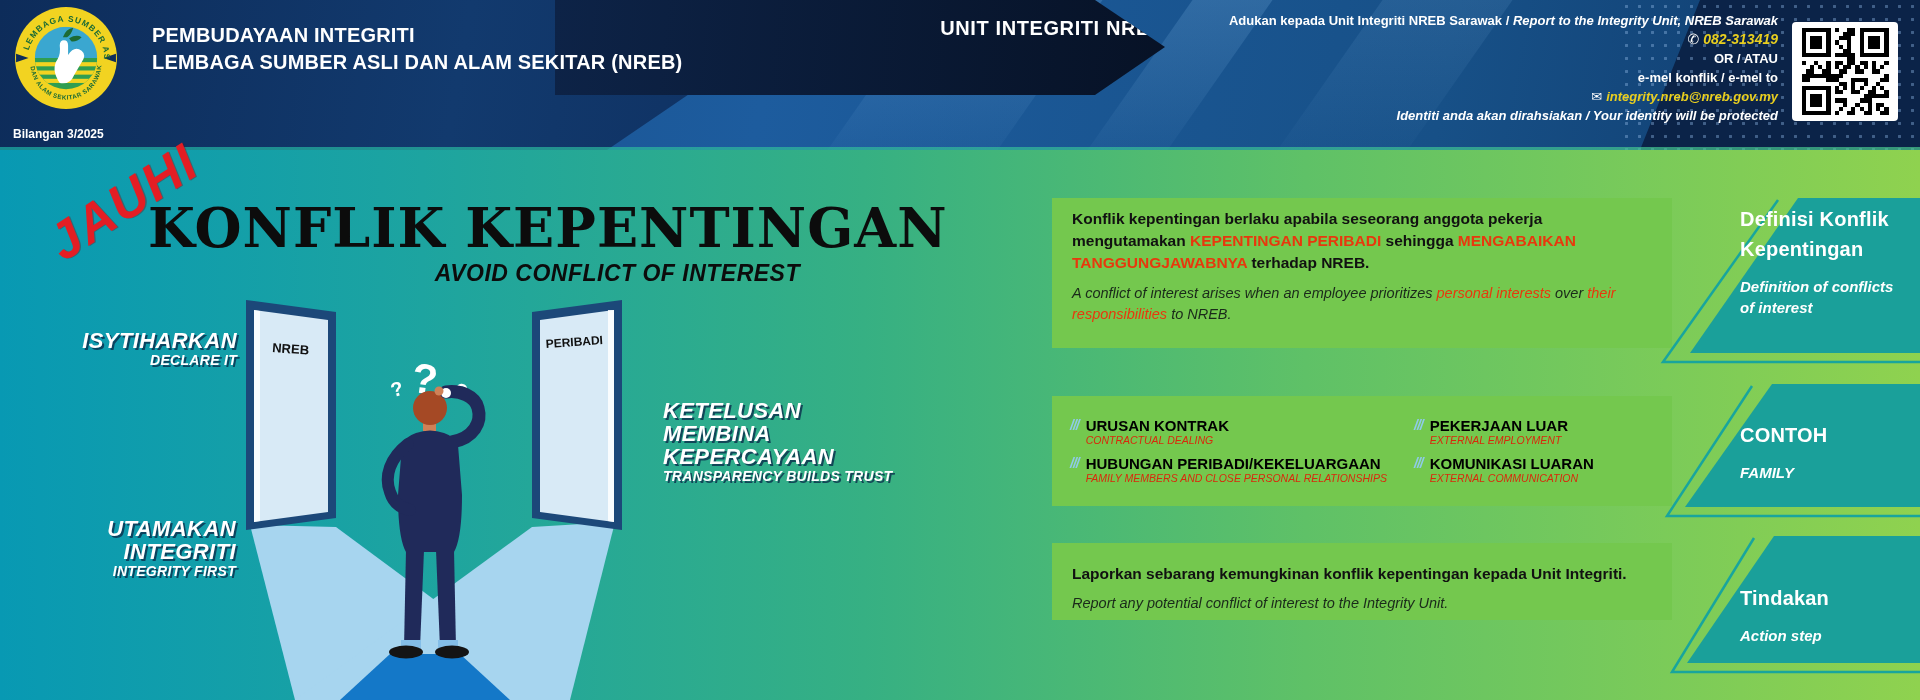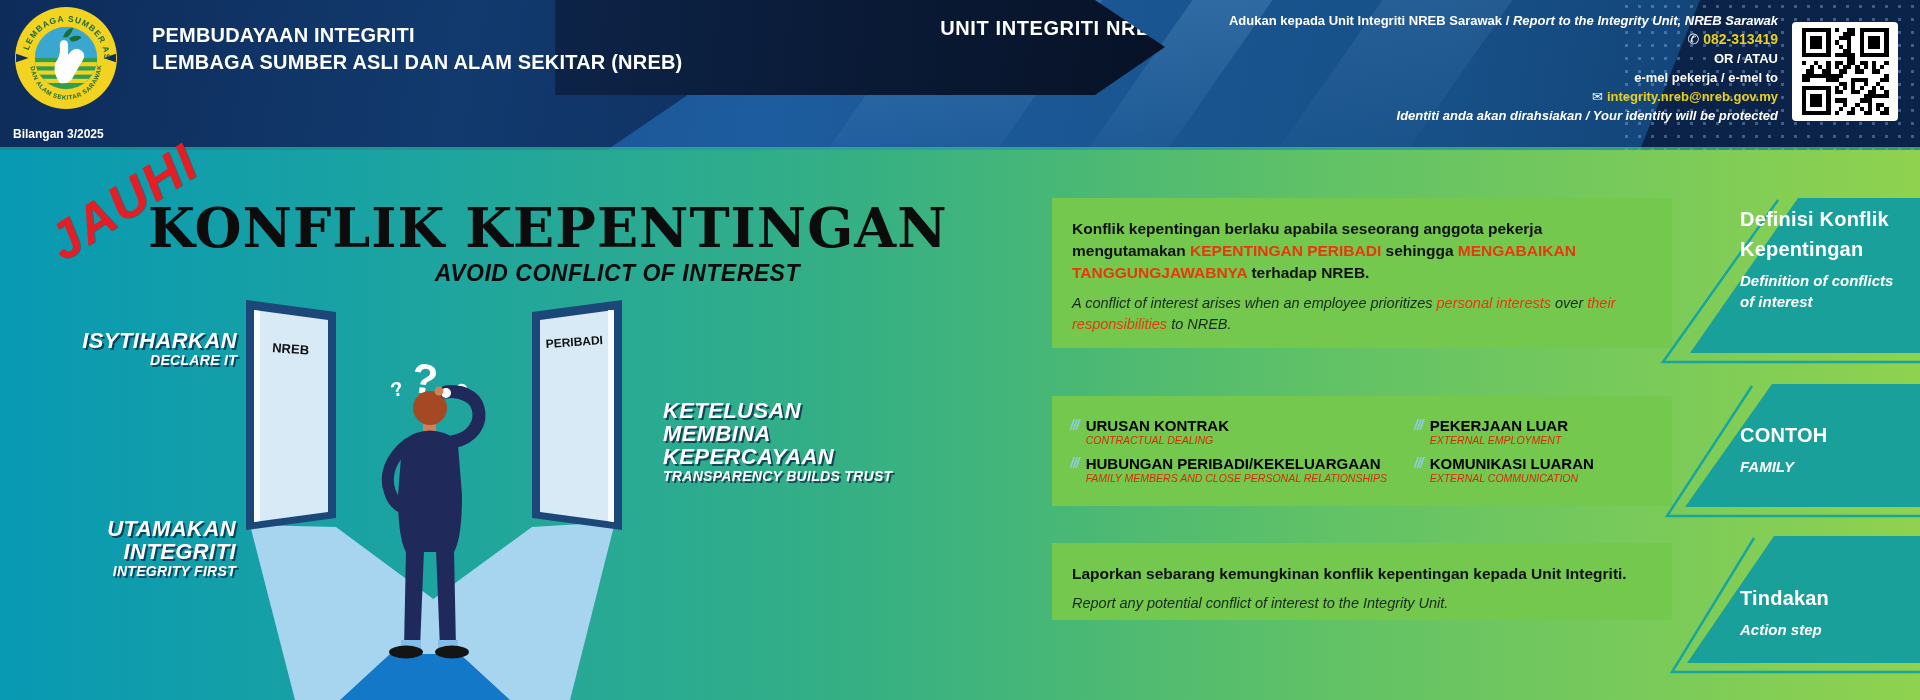--- a/index.html
+++ b/index.html
@@ -27,21 +27,21 @@
   .banner-text { color:#fff; font-weight:bold; font-size:20px; letter-spacing:.6px; }
   .header-edge { position:absolute; left:0; top:147px; width:1920px; height:3px;
     background:linear-gradient(90deg,#1db3a6,#49c98e); opacity:.7; }
 
   .logo { position:absolute; left:14px; top:6px; width:104px; height:104px; }
   .org-title { position:absolute; left:152px; top:22px; color:#fff; font-weight:bold; font-size:20px; line-height:27px; letter-spacing:.2px; }
   .issue { position:absolute; left:13px; top:127px; color:#fff; font-weight:bold; font-size:12px; }
 
   .contact { position:absolute; right:142px; top:11px; width:640px; text-align:right; color:#fff; font-size:13px; font-weight:bold; line-height:19px; }
   .contact .it { font-style:italic; }
-  .yellow { color:#e9cf1f; }
+  .yellow { color:#e9cf1f;font-style:italic; }
   .phone-line { font-size:14px; }
   .icon-glyph { color:#fff; font-weight:normal; margin-right:4px; }
   .qr { position:absolute; left:1792px; top:22px; width:106px; height:99px; background:#fff; border-radius:4px; padding:6px; }
   .qr svg { width:100%; height:100%; }
 
   
   .main { position:absolute; left:0; top:150px; width:1920px; height:550px;
     background:linear-gradient(90deg,#0899b3 0%,#1da4a0 22%,#36b083 45%,#5fc167 68%,#8fd24f 100%); }
 
   
@@ -57,39 +57,39 @@
   .illus-label { position:absolute; color:#fff; font-weight:bold; font-style:italic; line-height:1.04;
     text-shadow:2px 2px 0 rgba(10,45,75,.8); }
   .illus-label .big { font-size:22px; letter-spacing:.4px; }
   .illus-label .small { font-size:14px; letter-spacing:.3px; }
   .lbl-declare { left:55px; top:330px; width:182px; text-align:right; }
   .lbl-integrity { left:10px; top:518px; width:226px; text-align:right; }
   .lbl-trust { left:663px; top:400px; width:250px; text-align:left; }
 
   
   .gbox { position:absolute; background:#74c84e; }
-  .box1 { left:1052px; top:198px; width:620px; height:150px; padding:20px 20px; }
+  .box1 { left:1052px; top:198px; width:620px; height:150px; padding:10px 20px; }
   .box1 .p-my { font-size:15.5px; font-weight:bold; color:#111; line-height:1.42; }
   .box1 .p-en { font-size:14.5px; font-style:italic; color:#1a2a1a; line-height:1.45; margin-top:9px; font-weight:500; }
   .red { color:#e8380d; }
   .box2 { left:1052px; top:396px; width:620px; height:110px; padding:13px 18px;
     display:grid; grid-template-columns:330px 1fr; column-gap:14px; row-gap:7px; align-content:center; }
   .ex-item { display:flex; align-items:flex-start; }
   .ex-bullet { color:#8fcbe8; font-weight:bold; font-style:italic; font-size:14px; margin-right:7px; letter-spacing:-1px; line-height:1.2; }
   .ex-title { display:block; color:#000000; font-weight:bold; font-size:15px; line-height:1.15; }
   .ex-sub { display:block; color:#d9290b; font-style:italic; font-size:10.5px; line-height:1.3; }
   .box3 { left:1052px; top:543px; width:620px; height:77px; padding:22px 20px; }
   .box3 .p-my { font-size:15.5px; font-weight:bold; color:#111; }
   .box3 .p-en { font-size:14.5px; font-style:italic; color:#1a2a1a; margin-top:12px; }
 
   
   .tabs-svg { position:absolute; left:1650px; top:180px; width:270px; height:500px; }
   .tab-text { position:absolute; width:165px; text-align:left; color:#fff; }
   .tab-title { font-weight:bold; font-size:20px; line-height:30px; letter-spacing:.2px; }
-  .tab-sub { font-weight:bold; font-style:italic; font-size:15px; line-height:21px; margin-top:6px; }
+  .tab-sub { font-weight:bold; font-style:italic; font-size:15px; line-height:21px; margin-top:12px; }
   .t1 { left:1740px; top:204px; }
   .t2 { left:1740px; top:420px; }
   .t3 { left:1740px; top:583px; }
 </style>
 </head>
 <body>
 
 <div id="poster">
 
   <div class="main"></div>
@@ -143,21 +143,21 @@
     <div class="issue">Bilangan 3/2025</div>
 
     <div class="contact">
       <div>
         <span>Adukan kepada Unit Integriti NREB Sarawak</span><span> / </span><span class="it">Report to the Integrity Unit, NREB Sarawak</span>
       </div>
       <div class="phone-line">
         <span class="icon-glyph">✆</span><span class="yellow">082-313419</span>
       </div>
       <div>OR / ATAU</div>
-      <div>e-mel pekerja / e-mel to</div>
+      <div>e-mel konflik / e-mel to</div>
       <div>
         <span class="icon-glyph">✉</span><span class="yellow">integrity.nreb@nreb.gov.my</span>
       </div>
       <div class="it">
         <span>Identiti anda akan dirahsiakan</span><span> / </span><span>Your identity will be protected</span>
       </div>
     </div>
 
     <div class="qr">
       <svg id="qr-svg" viewBox="0 0 21 21" shape-rendering="crispEdges">

